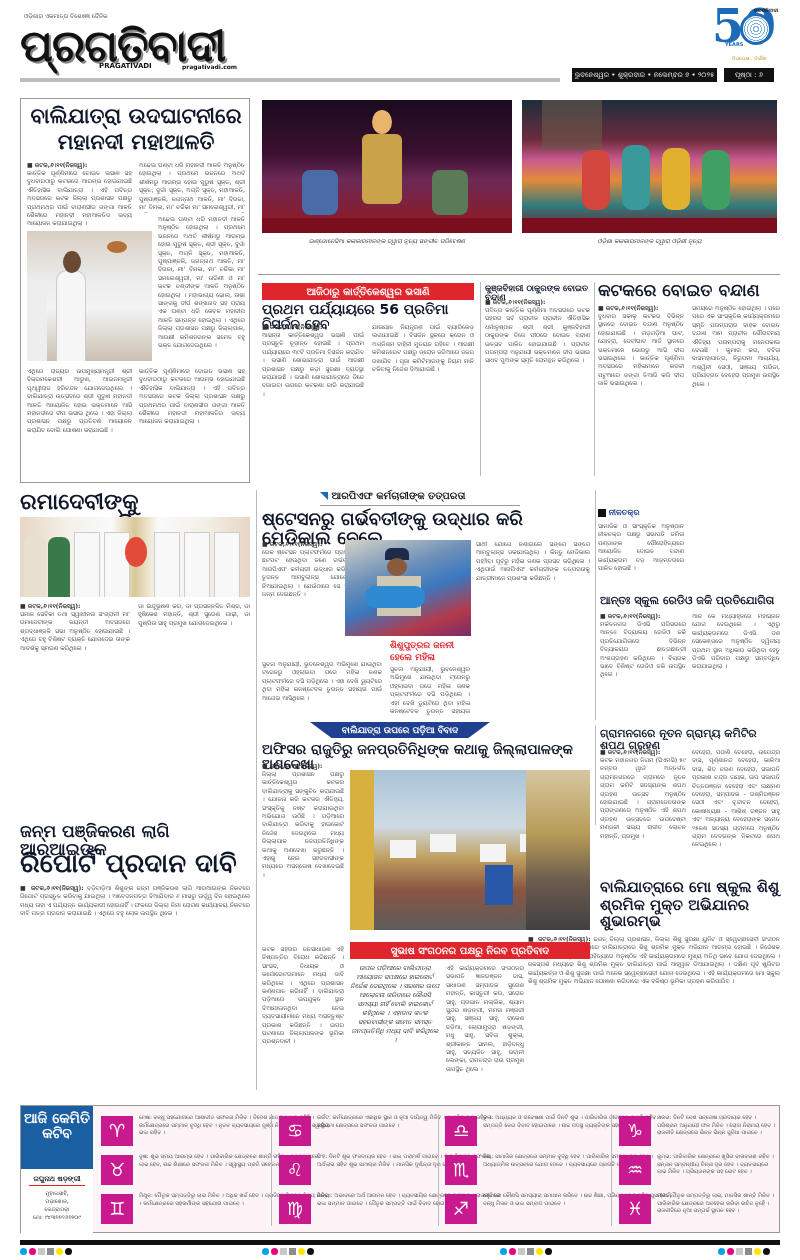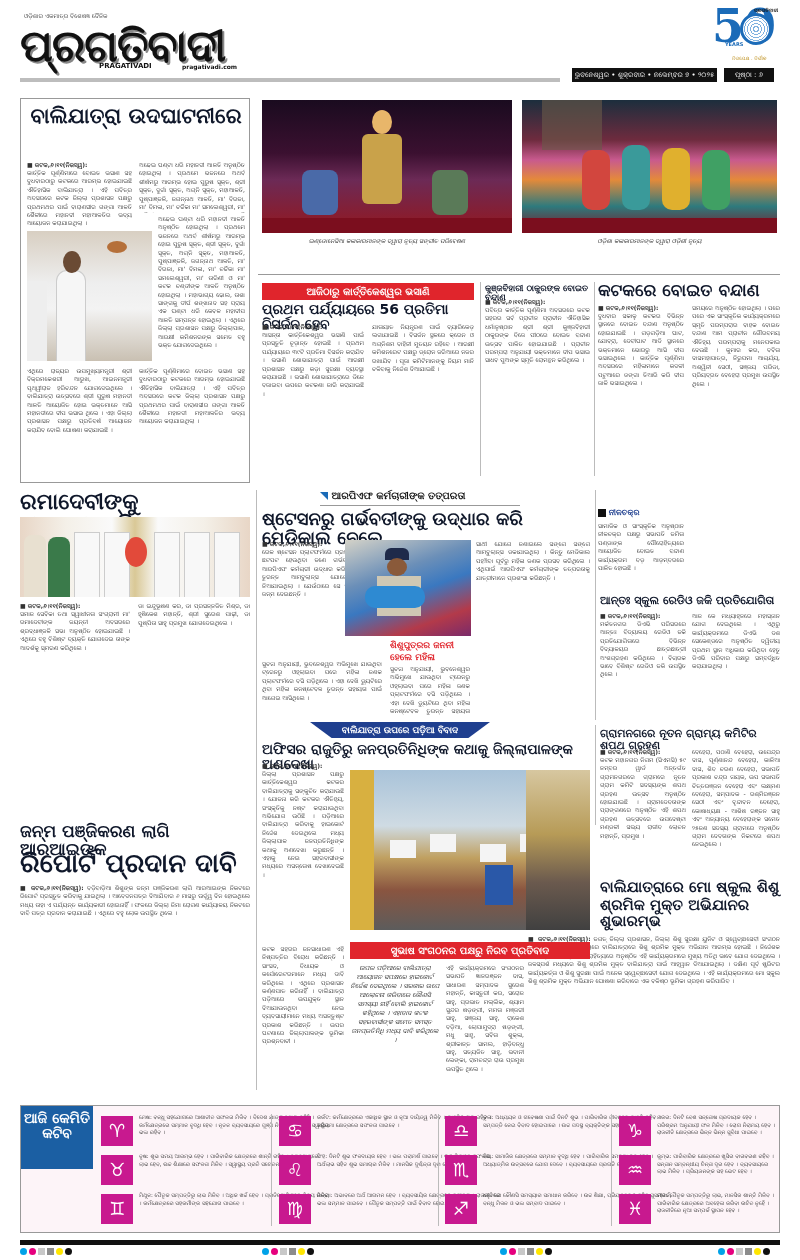--- a/index.html
+++ b/index.html
@@ -68,20 +68,21 @@
     <span class="brand">ପ୍ରଗତିବାଦୀ</span>
     <span class="years">YEARS</span>
     <span class="cap">ନିରପେକ୍ଷ . ନିର୍ଭୀକ</span>
   </div>
   <div class="abs dateline">ଭୁବନେଶ୍ୱର • ଶୁକ୍ରବାର • ନଭେମ୍ବର ୭ • ୨୦୨୫</div>
   <div class="abs pageno">ପୃଷ୍ଠା : ୬</div>
 </div>
 
 <div class="abs box-lead">
   <div class="abs headline" style="left:6px;top:6px;width:218px;font-size:21px;text-align:center;">ବାଲିଯାତ୍ରା ଉଦଘାଟନୀରେ</div>
+  <div class="abs headline" style="left:6px;top:32px;width:218px;font-size:21px;text-align:center;">ମହାନଦୀ ମହାଆଳତି</div>
   <div class="abs body-text dateline-text" style="left:6px;top:62px;width:105px;">■ କଟକ,୬।୧୧(ନିଜସ୍ୱ):</div>
   <div class="abs body-text" style="left:6px;top:70px;width:105px;height:60px;">କାର୍ତ୍ତିକ ପୂର୍ଣ୍ଣିମାରେ ବୋଇତ ଭସାଣ ସହ ବୁଧବାରଠାରୁ କଟକରେ ଆରମ୍ଭ ହୋଇଯାଇଛି ଐତିହାସିକ ବାଲିଯାତ୍ରା । ଏହି ପବିତ୍ର ଅବସରରେ କଟକ ଜିଲ୍ଲା ପ୍ରଶାସନ ପକ୍ଷରୁ ପ୍ରଥମଥର ପାଇଁ ବାରାଣସୀର ଗଙ୍ଗା ଆଳତି ଶୈଳୀରେ ମହାନଦୀ ମହାଆଳତିର ଭବ୍ୟ ଆୟୋଜନ କରାଯାଇଥିଲା ।</div>
   <div class="abs body-text" style="left:118px;top:62px;width:106px;height:52px;">ଅଢେଇ ଘଣ୍ଟା ଧରି ମହାନଦୀ ଆଳତି ଅନୁଷ୍ଠିତ ହୋଇଥିଲା । ପ୍ରଥମେ ଭଜନରେ ଅଥର୍ବ ଶୀର୍ଷମରୁ ଆରମ୍ଭ ହୋଇ ପୁରୁଷ ସୂକ୍ତ, ଶ୍ରୀ ସୂକ୍ତ, ଦୁର୍ଗା ସୂକ୍ତ, ଅଗ୍ନି ସୂକ୍ତ, ମହାଆଳତି, ପୁଷ୍ପାଞ୍ଜଳି, ଜଗନ୍ନାଥ ଆଳତି, ମା' ବିରଜା, ମା' ବିମଳା, ମା' ଚର୍ଚ୍ଚିକା ମା' ସମଲେଶ୍ୱରୀ, ମା' ତାରିଣୀ ଓ ମା' କଟକ ଚଣ୍ଡୀଙ୍କ ଆଳତି ଅନୁଷ୍ଠିତ ହୋଇଥିଲା । ମହାଭାଗ୍ୟ ଢୋଲ, ତାଶା ସାଙ୍ଗକୁ ଦୀର୍ଘ ଶଙ୍ଖନାଦ ସହ ପ୍ରାୟ ଏକ ଘଣ୍ଟା ଧରି କେବଳ ମହାଦୀପ ଆଳତି ସମ୍ପନ୍ନ ହୋଇଥିଲା । ଏଥିରେ ଜିଲ୍ଲା ପ୍ରଶାସନ ପକ୍ଷରୁ ଜିଲ୍ଲାପାଳ, ଆରକ୍ଷୀ କମିଶନରଙ୍କ ସମେତ ବହୁ ଭକ୍ତ ଯୋଗଦେଇଥିଲେ ।</div>
   <div class="abs photo photo-priest" style="left:6px;top:132px;width:125px;height:130px;">
     <div style="position:absolute;left:30px;top:40px;width:28px;height:90px;background:#f6f6f6;border-radius:10px 10px 0 0;box-shadow:0 0 0 1px #ccc;"></div>
     <div style="position:absolute;left:36px;top:20px;width:18px;height:22px;border-radius:50%;background:#6a4a34;"></div>
     <div style="position:absolute;left:80px;top:10px;width:20px;height:12px;border-radius:50%;background:#b5703a;"></div>
     <div style="position:absolute;left:0;top:50px;width:20px;height:80px;background:#eee;"></div>
   </div>
   <div class="abs body-text" style="left:137px;top:116px;width:87px;height:146px;">ଅଢେଇ ଘଣ୍ଟା ଧରି ମହାନଦୀ ଆଳତି ଅନୁଷ୍ଠିତ ହୋଇଥିଲା । ପ୍ରଥମେ ଭଜନରେ ଅଥର୍ବ ଶୀର୍ଷମରୁ ଆରମ୍ଭ ହୋଇ ପୁରୁଷ ସୂକ୍ତ, ଶ୍ରୀ ସୂକ୍ତ, ଦୁର୍ଗା ସୂକ୍ତ, ଅଗ୍ନି ସୂକ୍ତ, ମହାଆଳତି, ପୁଷ୍ପାଞ୍ଜଳି, ଜଗନ୍ନାଥ ଆଳତି, ମା' ବିରଜା, ମା' ବିମଳା, ମା' ଚର୍ଚ୍ଚିକା ମା' ସମଲେଶ୍ୱରୀ, ମା' ତାରିଣୀ ଓ ମା' କଟକ ଚଣ୍ଡୀଙ୍କ ଆଳତି ଅନୁଷ୍ଠିତ ହୋଇଥିଲା । ମହାଭାଗ୍ୟ ଢୋଲ, ତାଶା ସାଙ୍ଗକୁ ଦୀର୍ଘ ଶଙ୍ଖନାଦ ସହ ପ୍ରାୟ ଏକ ଘଣ୍ଟା ଧରି କେବଳ ମହାଦୀପ ଆଳତି ସମ୍ପନ୍ନ ହୋଇଥିଲା । ଏଥିରେ ଜିଲ୍ଲା ପ୍ରଶାସନ ପକ୍ଷରୁ ଜିଲ୍ଲାପାଳ, ଆରକ୍ଷୀ କମିଶନରଙ୍କ ସମେତ ବହୁ ଭକ୍ତ ଯୋଗଦେଇଥିଲେ ।</div>
@@ -215,20 +216,27 @@
   <span class="dateline-text">■ କଟକ,୬।୧୧(ନିଜସ୍ୱ):</span>
   <span>ଜଗତ୍ ଜିଲ୍ଲା ପ୍ରଶାସନ, ଜିଲ୍ଲା ଶିଶୁ ସୁରକ୍ଷା ୟୁନିଟ ଓ ସ୍ୱେଚ୍ଛାସେବୀ ସଂଗଠନ ମାନଙ୍କ ମିଳିତ ଆନୁକୂଲ୍ୟରେ ବାଲିଯାତ୍ରାରେ ଶିଶୁ ଶ୍ରମିକ ମୁକ୍ତ ଅଭିଯାନ ଆରମ୍ଭ ହୋଇଛି । ନିର୍ଦ୍ଦେଶକ ଜ୍ଞାନରଞ୍ଜନ ଦାସଙ୍କ ପୌରୋହିତ୍ୟରେ ଅନୁଷ୍ଠିତ ଏହି କାର୍ଯ୍ୟକ୍ରମରେ ମୁଖ୍ୟ ଅତିଥି ଭାବେ ଯୋଗ ଦେଇଥିଲେ । ଜଳସ୍ପର୍ଶ ମଧ୍ୟରେ ଶିଶୁ ଶ୍ରମିକ ମୁକ୍ତ ବାଲିଯାତ୍ରା ପାଇଁ ଆହ୍ୱାନ ଦିଆଯାଇଥିଲା । ଦକ୍ଷିଣ ପୂର୍ବ ଷ୍ଟ୍ରିଟର କାର୍ଯ୍ୟକର୍ତ୍ତା ଓ ଶିଶୁ ସୁରକ୍ଷା ପାଇଁ ଅନେକ ସ୍ୱେଚ୍ଛାସେବୀ ଯୋଗ ଦେଇଥିଲେ । ଏହି କାର୍ଯ୍ୟକ୍ରମରେ ମୋ ସ୍କୁଲ ଶିଶୁ ଶ୍ରମିକ ମୁକ୍ତ ଅଭିଯାନ ଘୋଷଣା କରିବାରେ ଏକ ବଳିଷ୍ଠ ଭୂମିକା ଗ୍ରହଣ କରିପାରିବ ।</span>
 </div>
 
 <div class="abs red-kicker" style="left:350px;top:942px;width:240px;height:17px;font-size:10px;line-height:17px;">ସୁଭାଷ ସଂଗଠନର ପକ୍ଷରୁ ନିରବ ପ୍ରତିବାଦ</div>
 <div class="abs" style="left:350px;top:964px;width:90px;height:125px;font-size:6.5px;line-height:9px;font-style:italic;text-align:center;color:#222;overflow:hidden;">ଉପର ପଡ଼ିଆରେ ବାଲିଯାତ୍ରା ଆୟୋଜନ ସପକ୍ଷରେ ହାଇକୋର୍ଟ ନିର୍ଦ୍ଦେଶ ଦେଇଥିଲେ । ସରକାର ଉପେ ଆଲୋଚନା କରିବାରେ କୌଣସି ସମସ୍ୟା ନାହିଁ ବୋଲି ହାଇକୋର୍ଟ କହିଥିଲେ । ଏହାବାଦ କଟକ ସହରବାସୀଙ୍କ ସମେତ ସମସ୍ତ ଜନପ୍ରତିନିଧି ମଧ୍ୟ ଦାବି କରିଥିଲେ ।</div>
 <div class="abs body-text" style="left:446px;top:964px;width:78px;height:125px;">ଏହି କାର୍ଯ୍ୟକ୍ରମରେ ସଂଗଠନର ସଭାପତି ଜ୍ଞାନରଞ୍ଜନ ଦାସ, ସାଧାରଣ ସମ୍ପାଦକ ସୁରେଶ ମହାନ୍ତି, କାସ୍ତୁରୀ କର, ସରୋଜ ସାହୁ, ପ୍ରଭାତ ମଲ୍ଲିକ, ଶ୍ୟାମ ସୁନ୍ଦର ଷଡ଼ଙ୍ଗୀ, ମମତା ମଞ୍ଜରୀ ସାହୁ, ସଞ୍ଜୟ ସାହୁ, ରାକେଶ ବଡ଼ିଆ, ଲୋପାମୁଦ୍ରା ଷଡ଼ଙ୍ଗୀ, ମଧୁ ସାହୁ, ସବିତା ଶୁକ୍ଳା, ଶ୍ରୀକାନ୍ତ ସାମଲ, ହାଡ଼ିବନ୍ଧୁ ସାହୁ, ସତ୍ୟଜିତ ସାହୁ, ଭବାନୀ ଲେଙ୍କା, ରାମଚନ୍ଦ୍ର ରାଉ ପ୍ରମୁଖ ଉପସ୍ଥିତ ଥିଲେ ।</div>
 
 <div class="abs horo">
   <div class="horo-title">ଆଜି କେମିତି କଟିବ</div>
+  <div class="horo-author">
+    <div class="name">ରଘୁନାଥ ଷଡ଼ଙ୍ଗୀ</div>
+    <div>ମୁହାଲସାହି,</div>
+    <div>ପଡ଼ାଶୋଳ,</div>
+    <div>କେନ୍ଦ୍ରାପଡ଼ା</div>
+    <div>ମୋ: ୯୪୩୭୭୨୬୭୧୦୯</div>
+  </div>
 
   <div class="zodiac" style="left:80px;top:8px;">
     <div class="ic">♈</div>
     <div class="tx">ମେଷ: ବନ୍ଧୁ ସହଯୋଗରେ ଆଶାତୀତ ସଫଳତା ମିଳିବ । ବିଦେଶ ଯାତ୍ରା ଯୋଗ ରହିଛି । କର୍ମକ୍ଷେତ୍ରରେ ସମ୍ମାନ ବୃଦ୍ଧି ହେବ । ନୂତନ ବ୍ୟବସାୟରେ ପୁଞ୍ଜି ନିବେଶ କରିବେ । ସ୍ୱାସ୍ଥ୍ୟ ଭଲ ରହିବ ।</div>
   </div>
   <div class="zodiac" style="left:80px;top:47px;">
     <div class="ic">♉</div>
     <div class="tx">ବୃଷ: ଶୁଭ ସମୟ ଆରମ୍ଭ ହେବ । ପାରିବାରିକ କ୍ଷେତ୍ରରେ ଶାନ୍ତି ରହିବ । ବ୍ୟବସାୟରେ ଲାଭ ହେବ, ଉଚ୍ଚ ଶିକ୍ଷାରେ ସଫଳତା ମିଳିବ । ସ୍ୱାସ୍ଥ୍ୟ ପ୍ରତି ସଚେତନ ରହନ୍ତୁ ।</div>
   </div>
   <div class="zodiac" style="left:80px;top:86px;">

